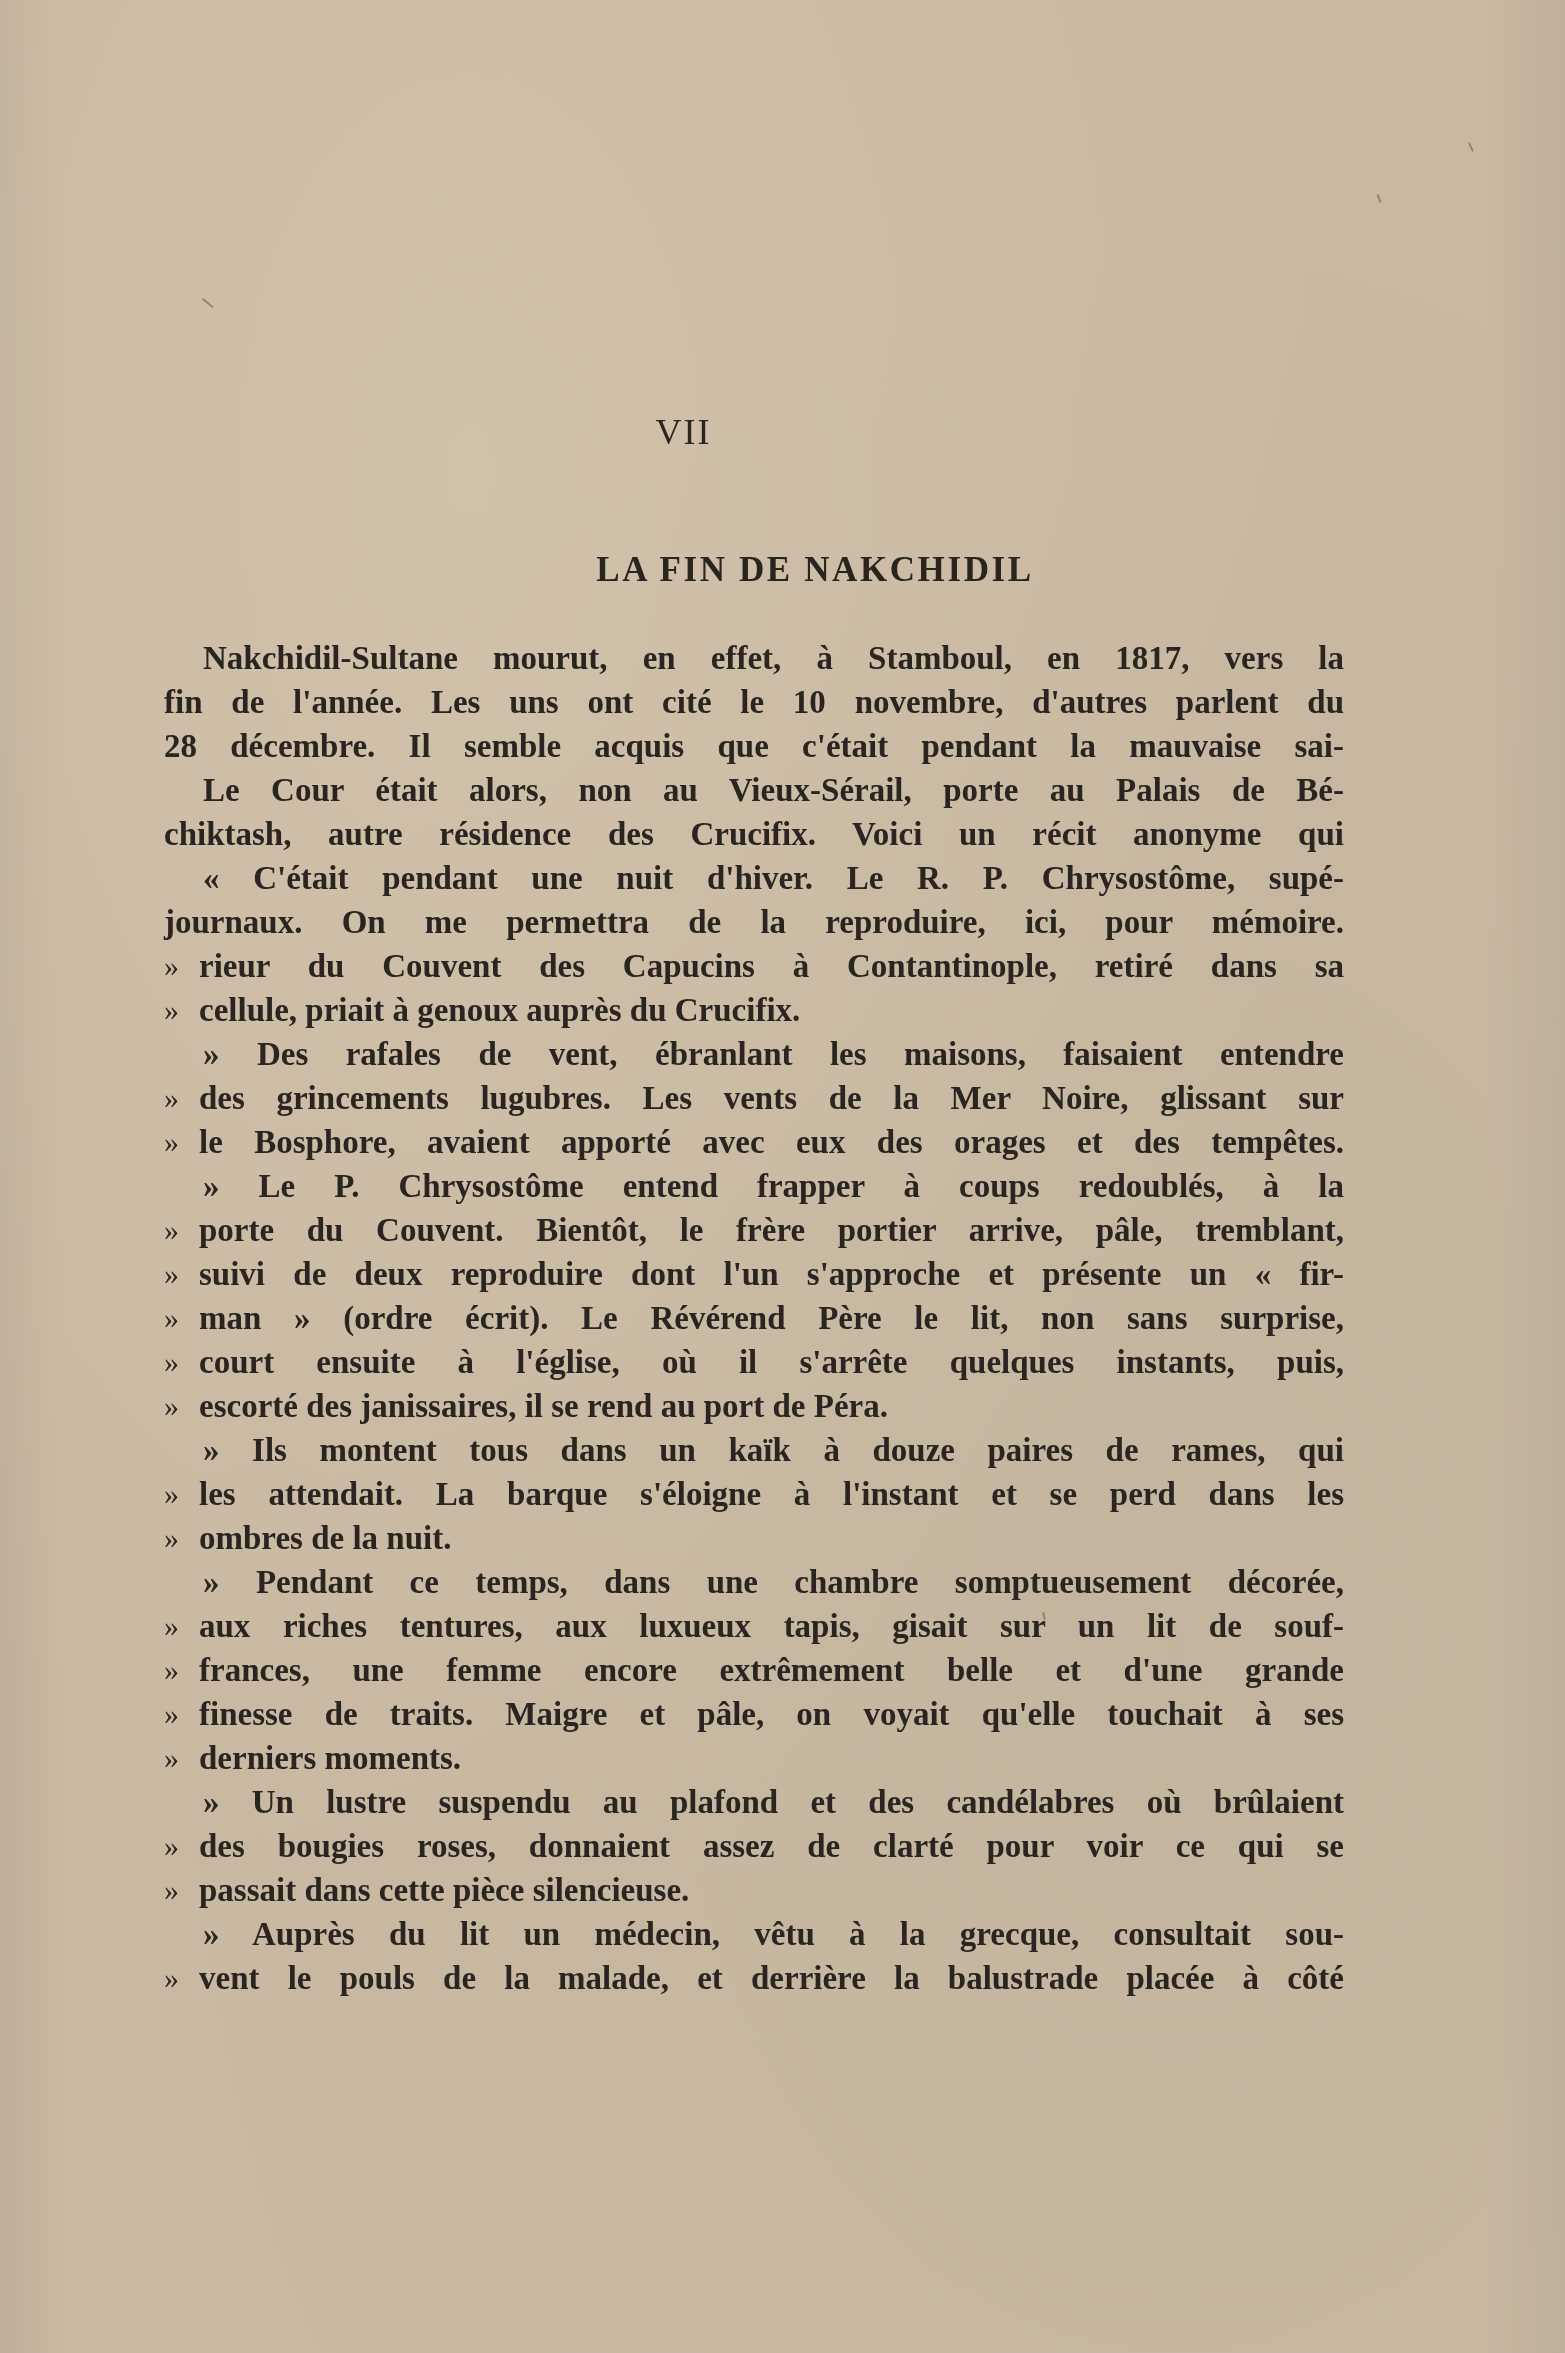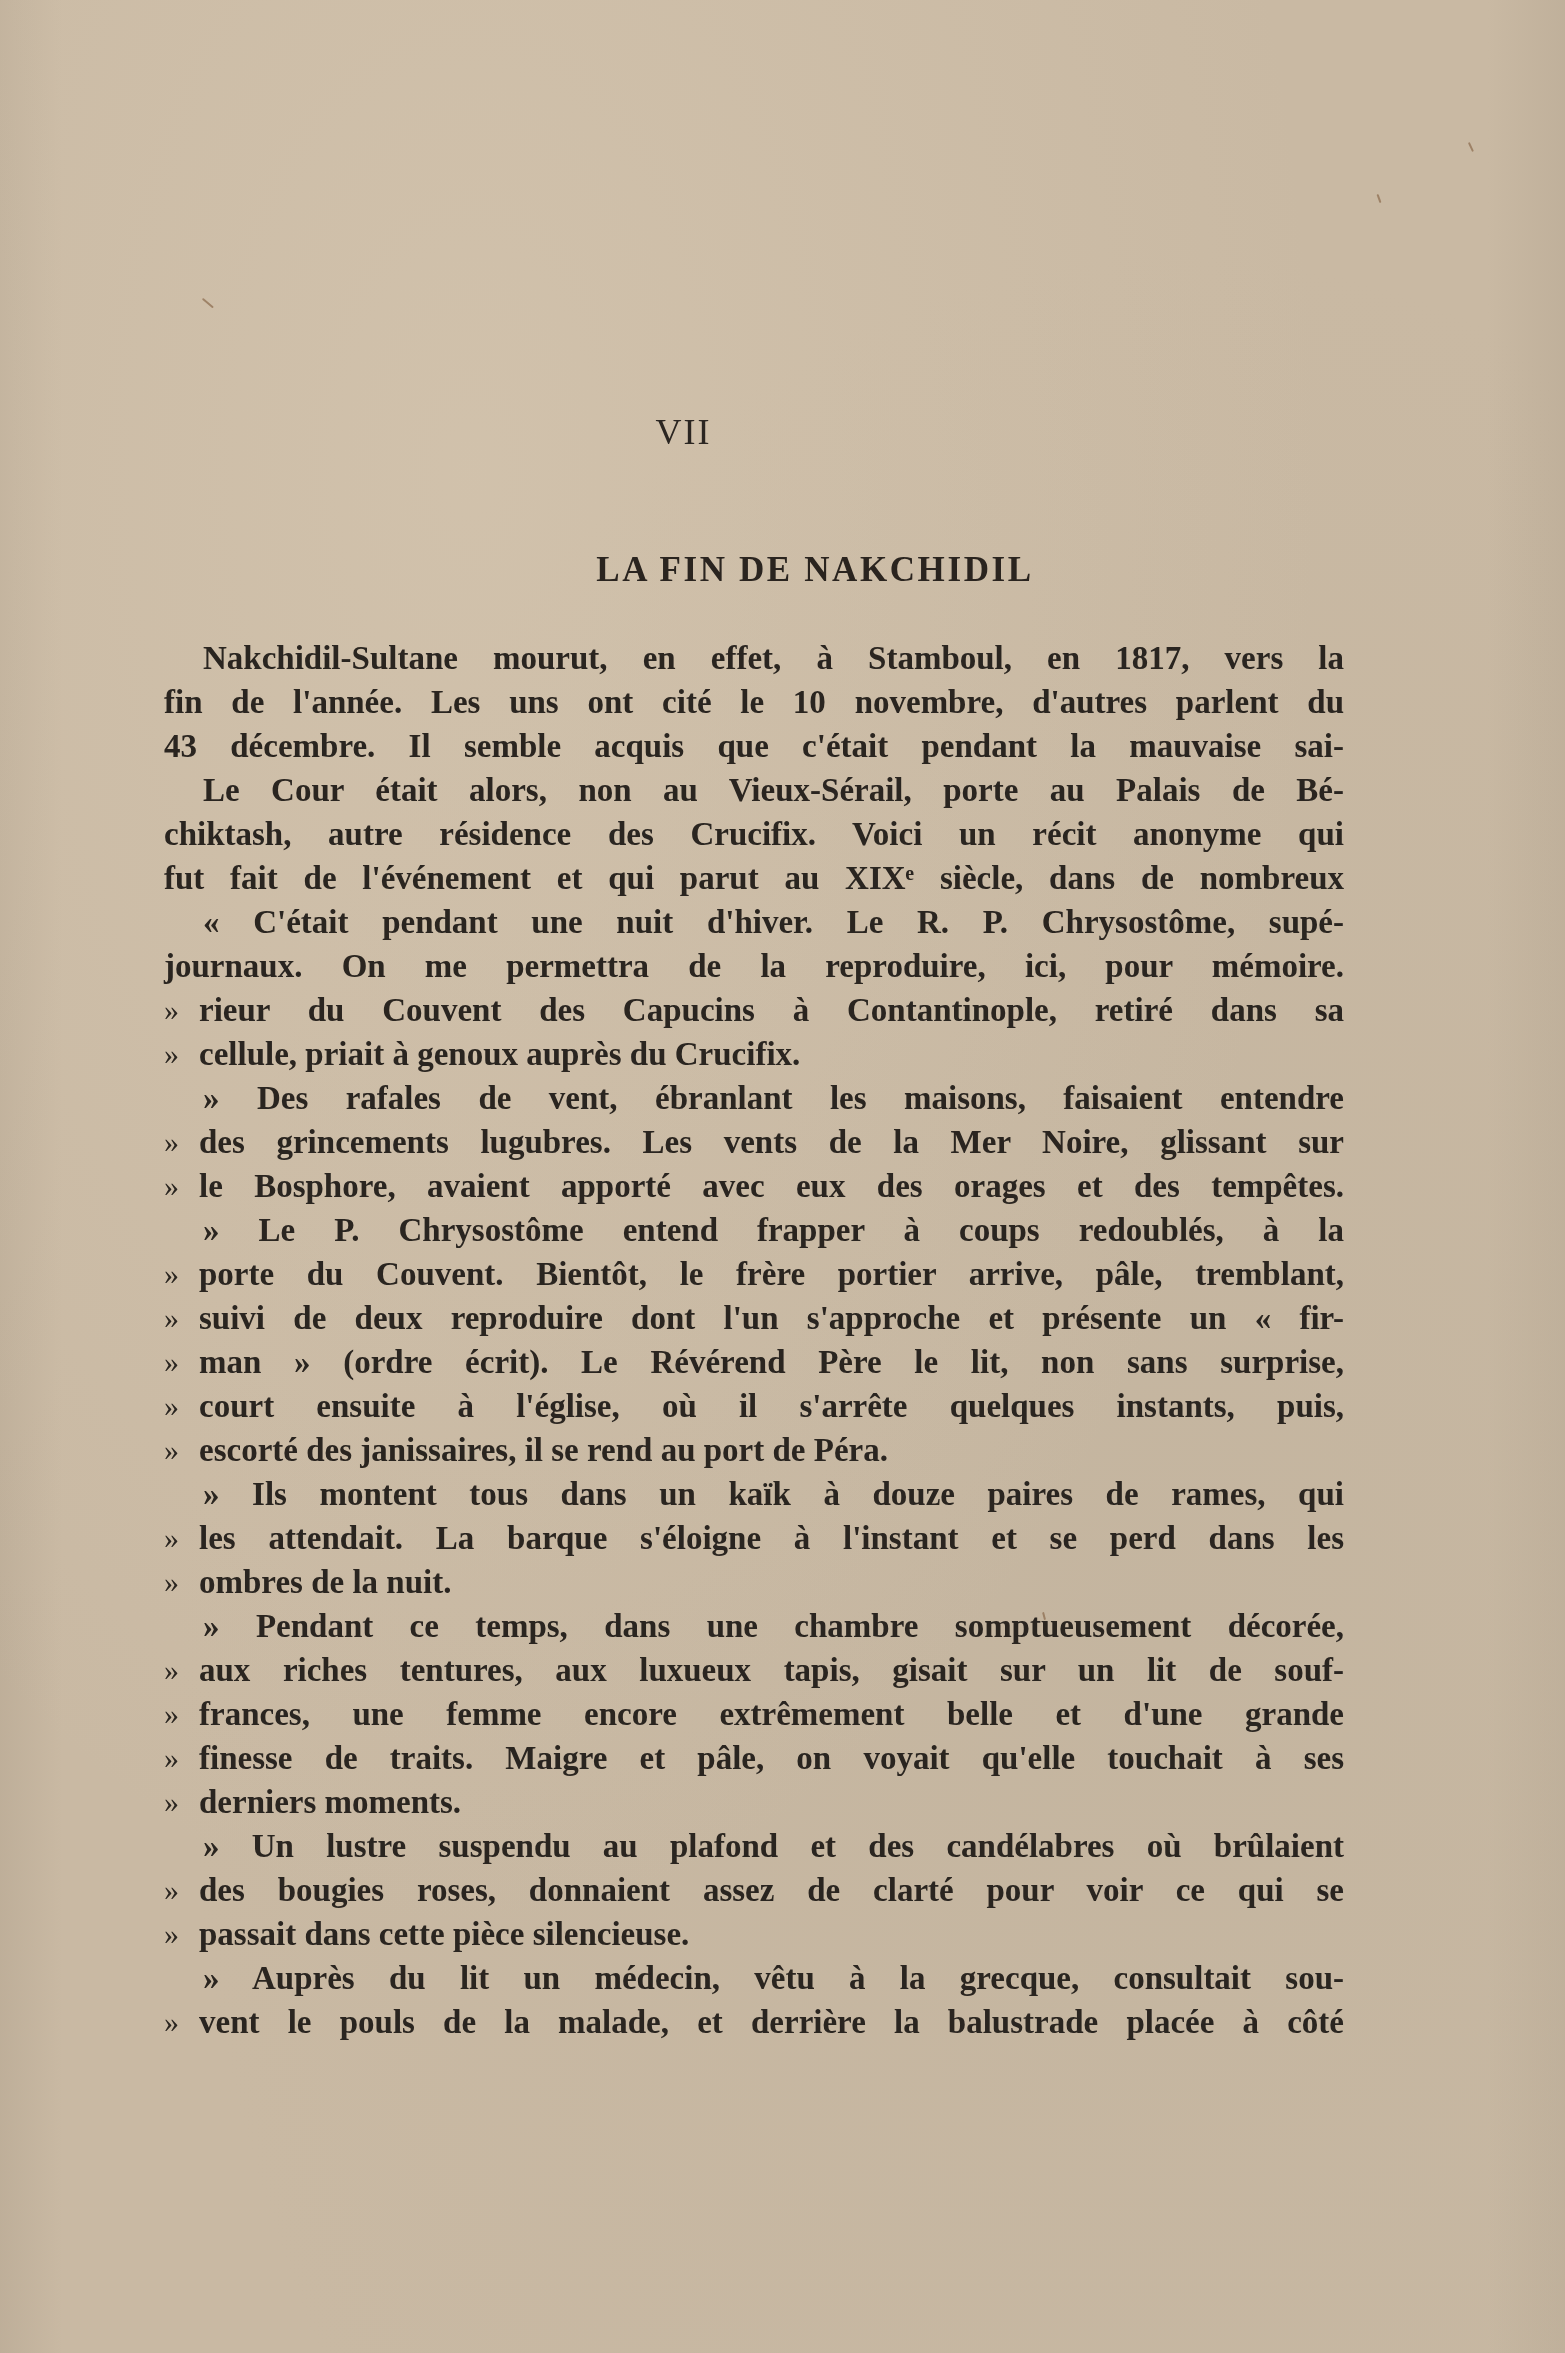--- a/index.html
+++ b/index.html
@@ -104,31 +104,28 @@
 <div class="chapter-title">LA FIN DE NAKCHIDIL</div>
 
 <div class="body-text" id="body-text">
     <div class="line indent">
       <span class="txt">Nakchidil-Sultane mourut, en effet, à Stamboul, en 1817, vers la</span>
     </div>
     <div class="line">
       <span class="txt">fin de l'année. Les uns ont cité le 10 novembre, d'autres parlent du</span>
     </div>
     <div class="line">
-      <span class="txt">43 décembre. Il semble acquis que c'était pendant la mauvaise sai-</span>
+      <span class="txt">28 décembre. Il semble acquis que c'était pendant la mauvaise sai-</span>
     </div>
     <div class="line indent">
       <span class="txt">Le Cour était alors, non au Vieux-Sérail, porte au Palais de Bé-</span>
     </div>
     <div class="line">
       <span class="txt">chiktash, autre résidence des Crucifix. Voici un récit anonyme qui</span>
     </div>
-    <div class="line">
-      <span class="txt">fut fait de l'événement et qui parut au XIXᵉ siècle, dans de nombreux</span>
-    </div>
     <div class="line indent">
       <span class="txt">« C'était pendant une nuit d'hiver. Le R. P. Chrysostôme, supé-</span>
     </div>
     <div class="line">
       <span class="txt">journaux. On me permettra de la reproduire, ici, pour mémoire.</span>
     </div>
     <div class="line quoted">
       <span class="gutter">»</span>
       <span class="txt">rieur du Couvent des Capucins à Contantinople, retiré dans sa</span>
     </div>

